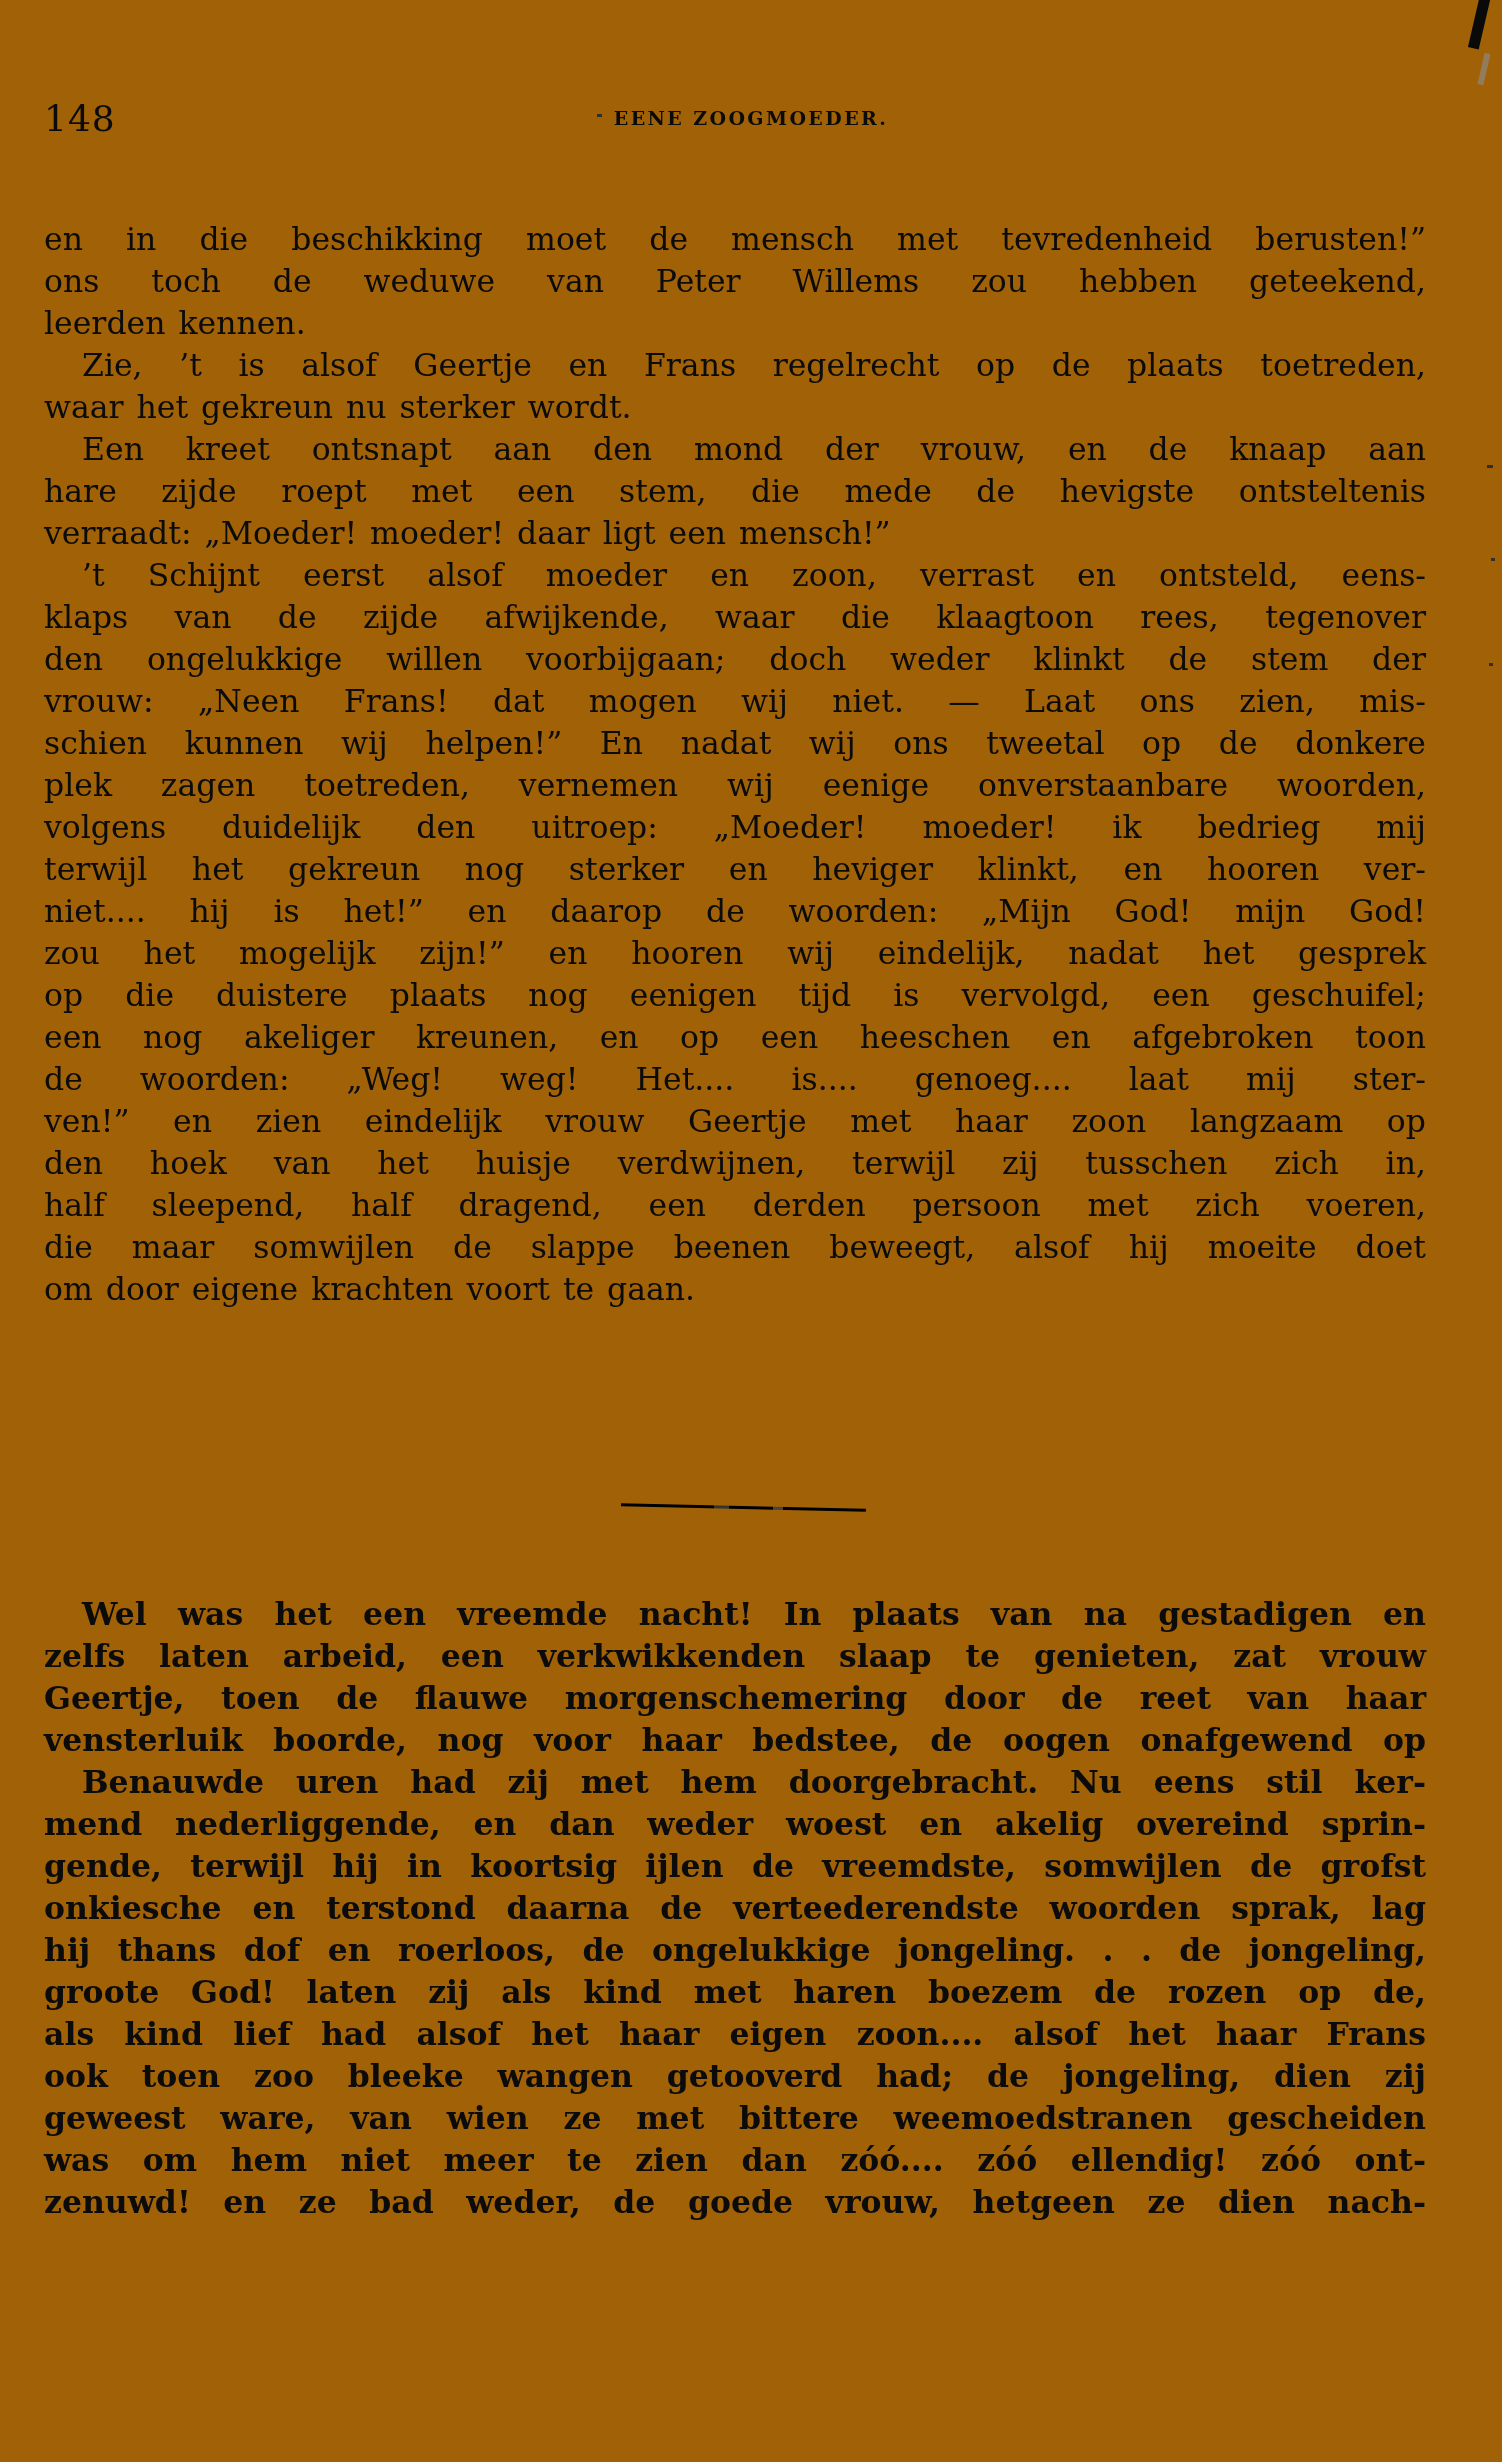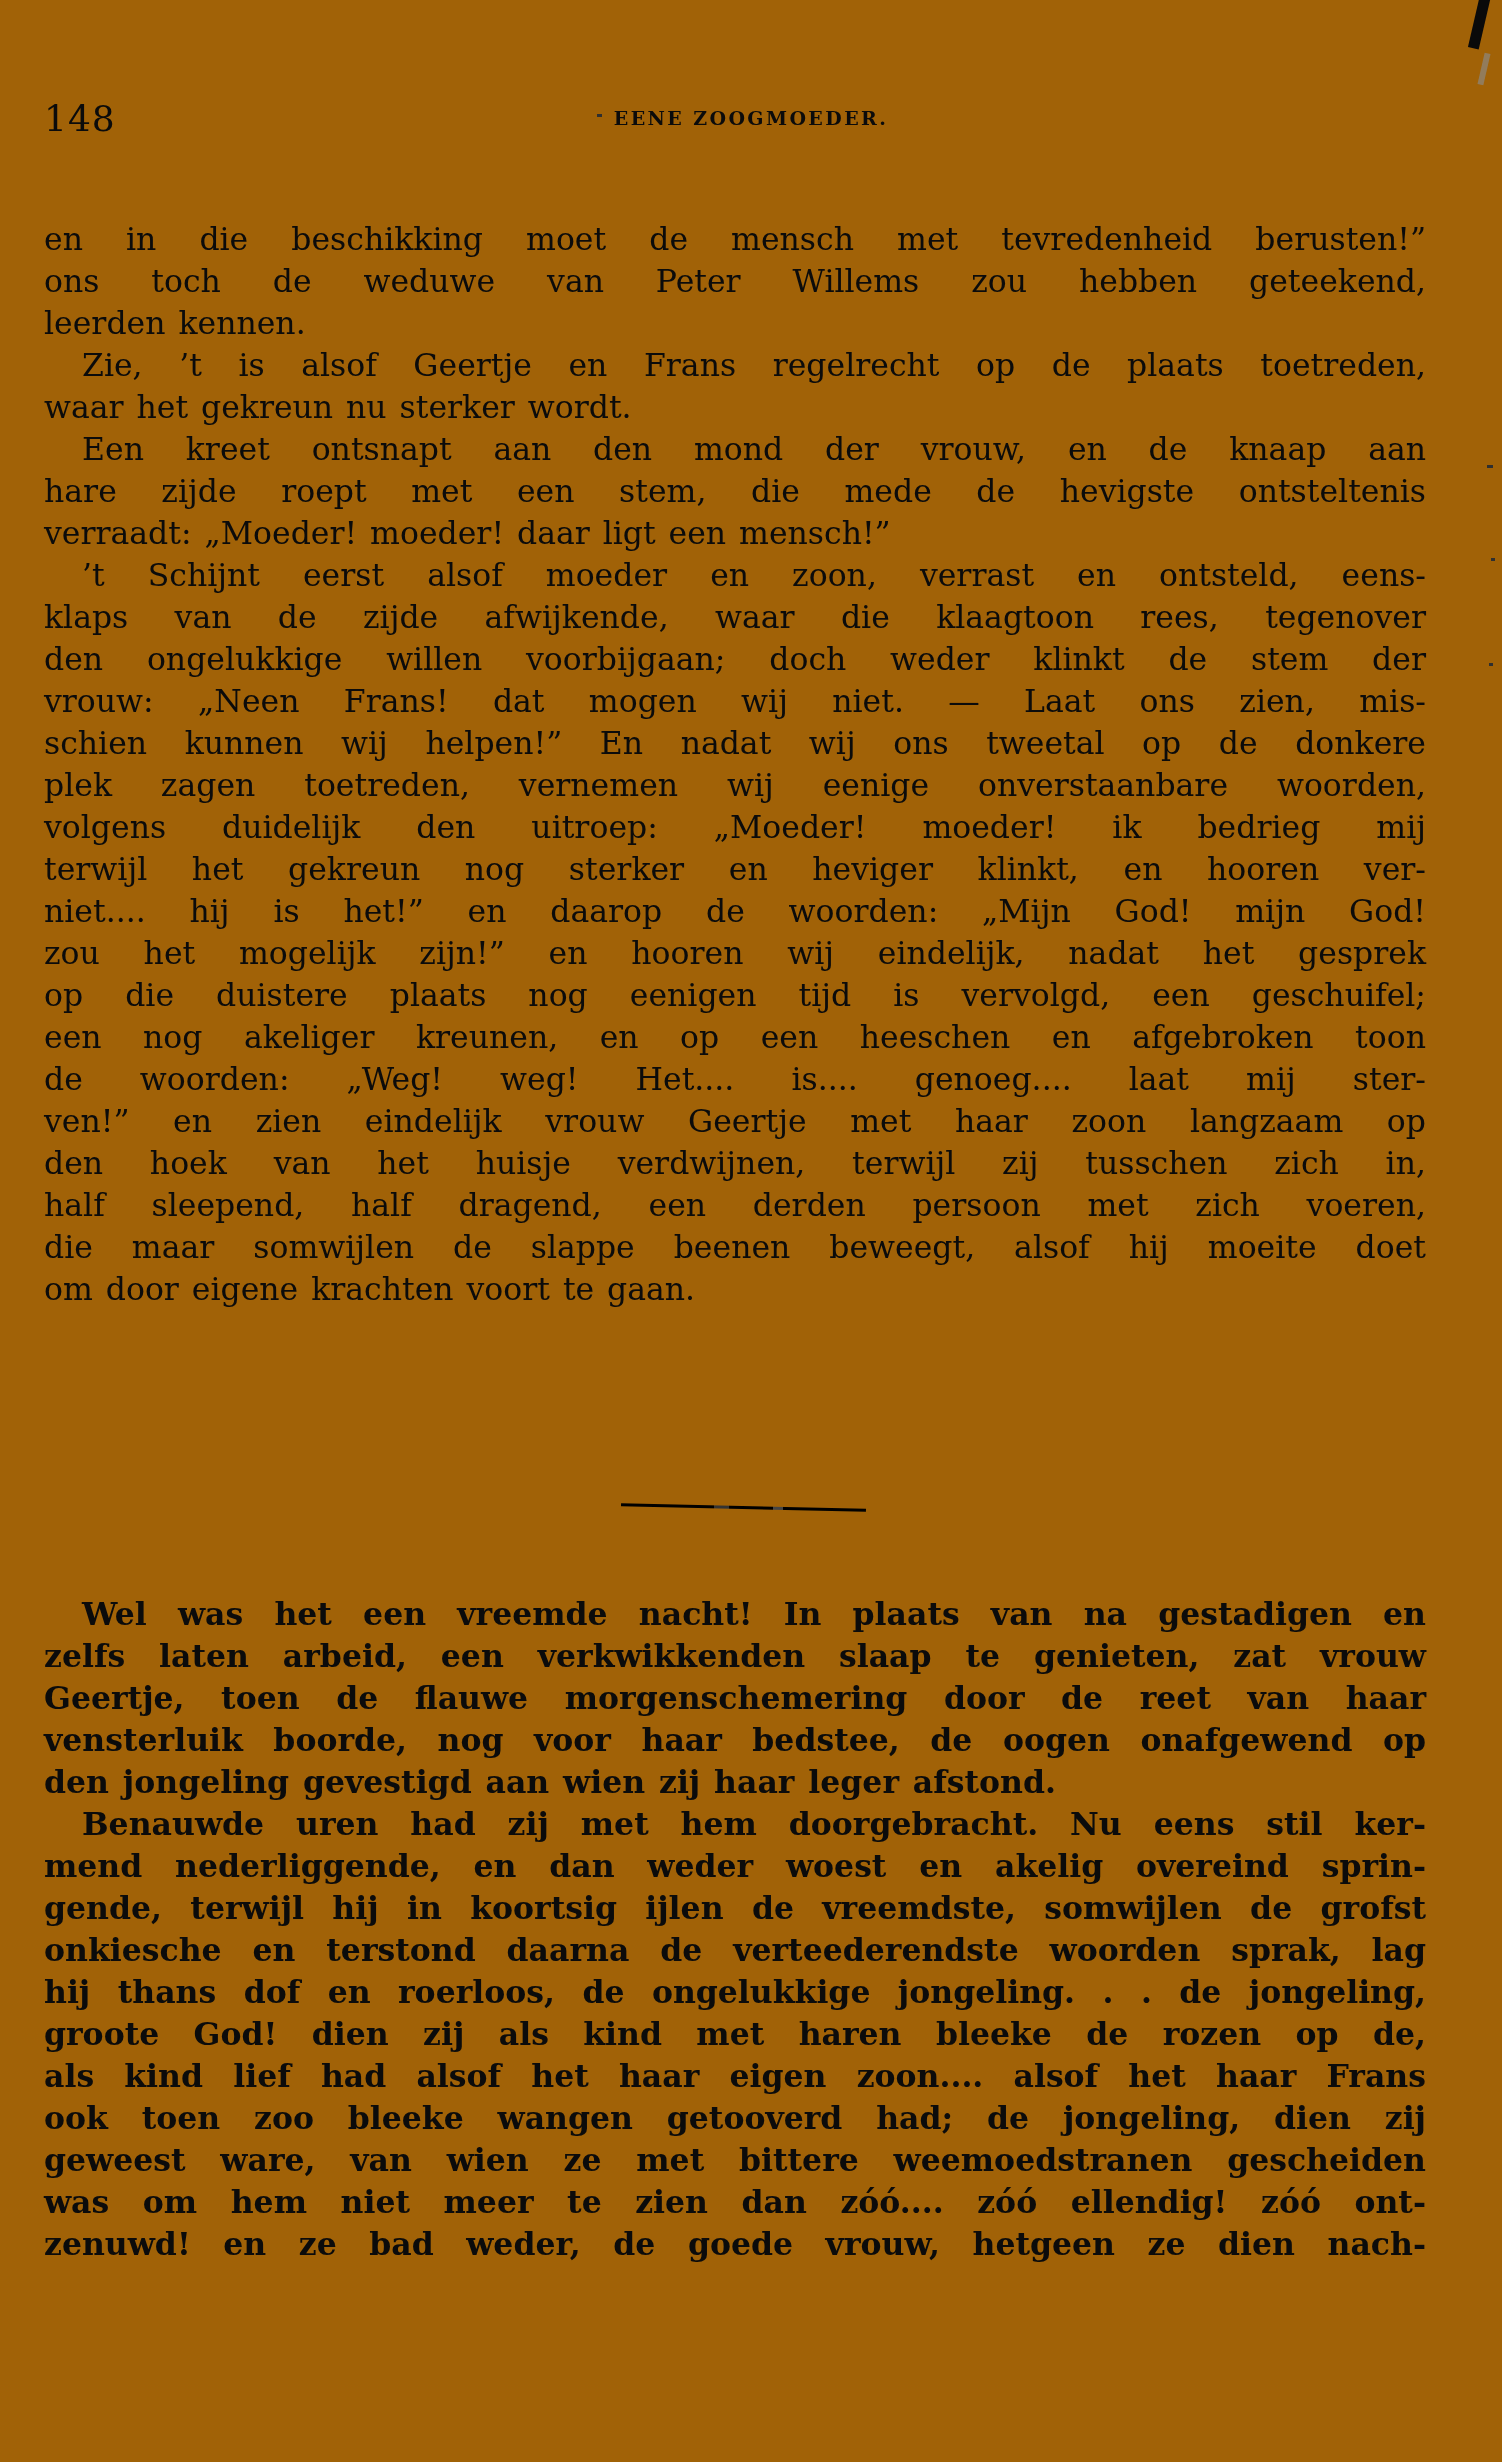--- a/index.html
+++ b/index.html
@@ -96,27 +96,26 @@
       <div class="line">om door eigene krachten voort te gaan.</div>
     </div>
 
   <div class="divider"></div>
 
   <div class="text-block" id="section-1">
       <div class="line indent just">Wel was het een vreemde nacht! In plaats van na gestadigen en</div>
       <div class="line just">zelfs laten arbeid, een verkwikkenden slaap te genieten, zat vrouw</div>
       <div class="line just">Geertje, toen de flauwe morgenschemering door de reet van haar</div>
       <div class="line just">vensterluik boorde, nog voor haar bedstee, de oogen onafgewend op</div>
-      <div class="line">den jongeling gevestigd aan wien zij haar leger afstond.</div>
       <div class="line indent just">Benauwde uren had zij met hem doorgebracht. Nu eens stil ker-</div>
       <div class="line just">mend nederliggende, en dan weder woest en akelig overeind sprin-</div>
       <div class="line just">gende, terwijl hij in koortsig ijlen de vreemdste, somwijlen de grofst</div>
       <div class="line just">onkiesche en terstond daarna de verteederendste woorden sprak, lag</div>
       <div class="line just">hij thans dof en roerloos, de ongelukkige jongeling. . . de jongeling,</div>
-      <div class="line just">groote God! dien zij als kind met haren bleeke de rozen op de,</div>
+      <div class="line just">groote God! laten zij als kind met haren boezem de rozen op de,</div>
       <div class="line just">als kind lief had alsof het haar eigen zoon.... alsof het haar Frans</div>
       <div class="line just">ook toen zoo bleeke wangen getooverd had; de jongeling, dien zij</div>
       <div class="line just">geweest ware, van wien ze met bittere weemoedstranen gescheiden</div>
       <div class="line just">was om hem niet meer te zien dan zóó.... zóó ellendig! zóó ont-</div>
       <div class="line just">zenuwd! en ze bad weder, de goede vrouw, hetgeen ze dien nach-</div>
     </div>
 
 </div>
 
 

